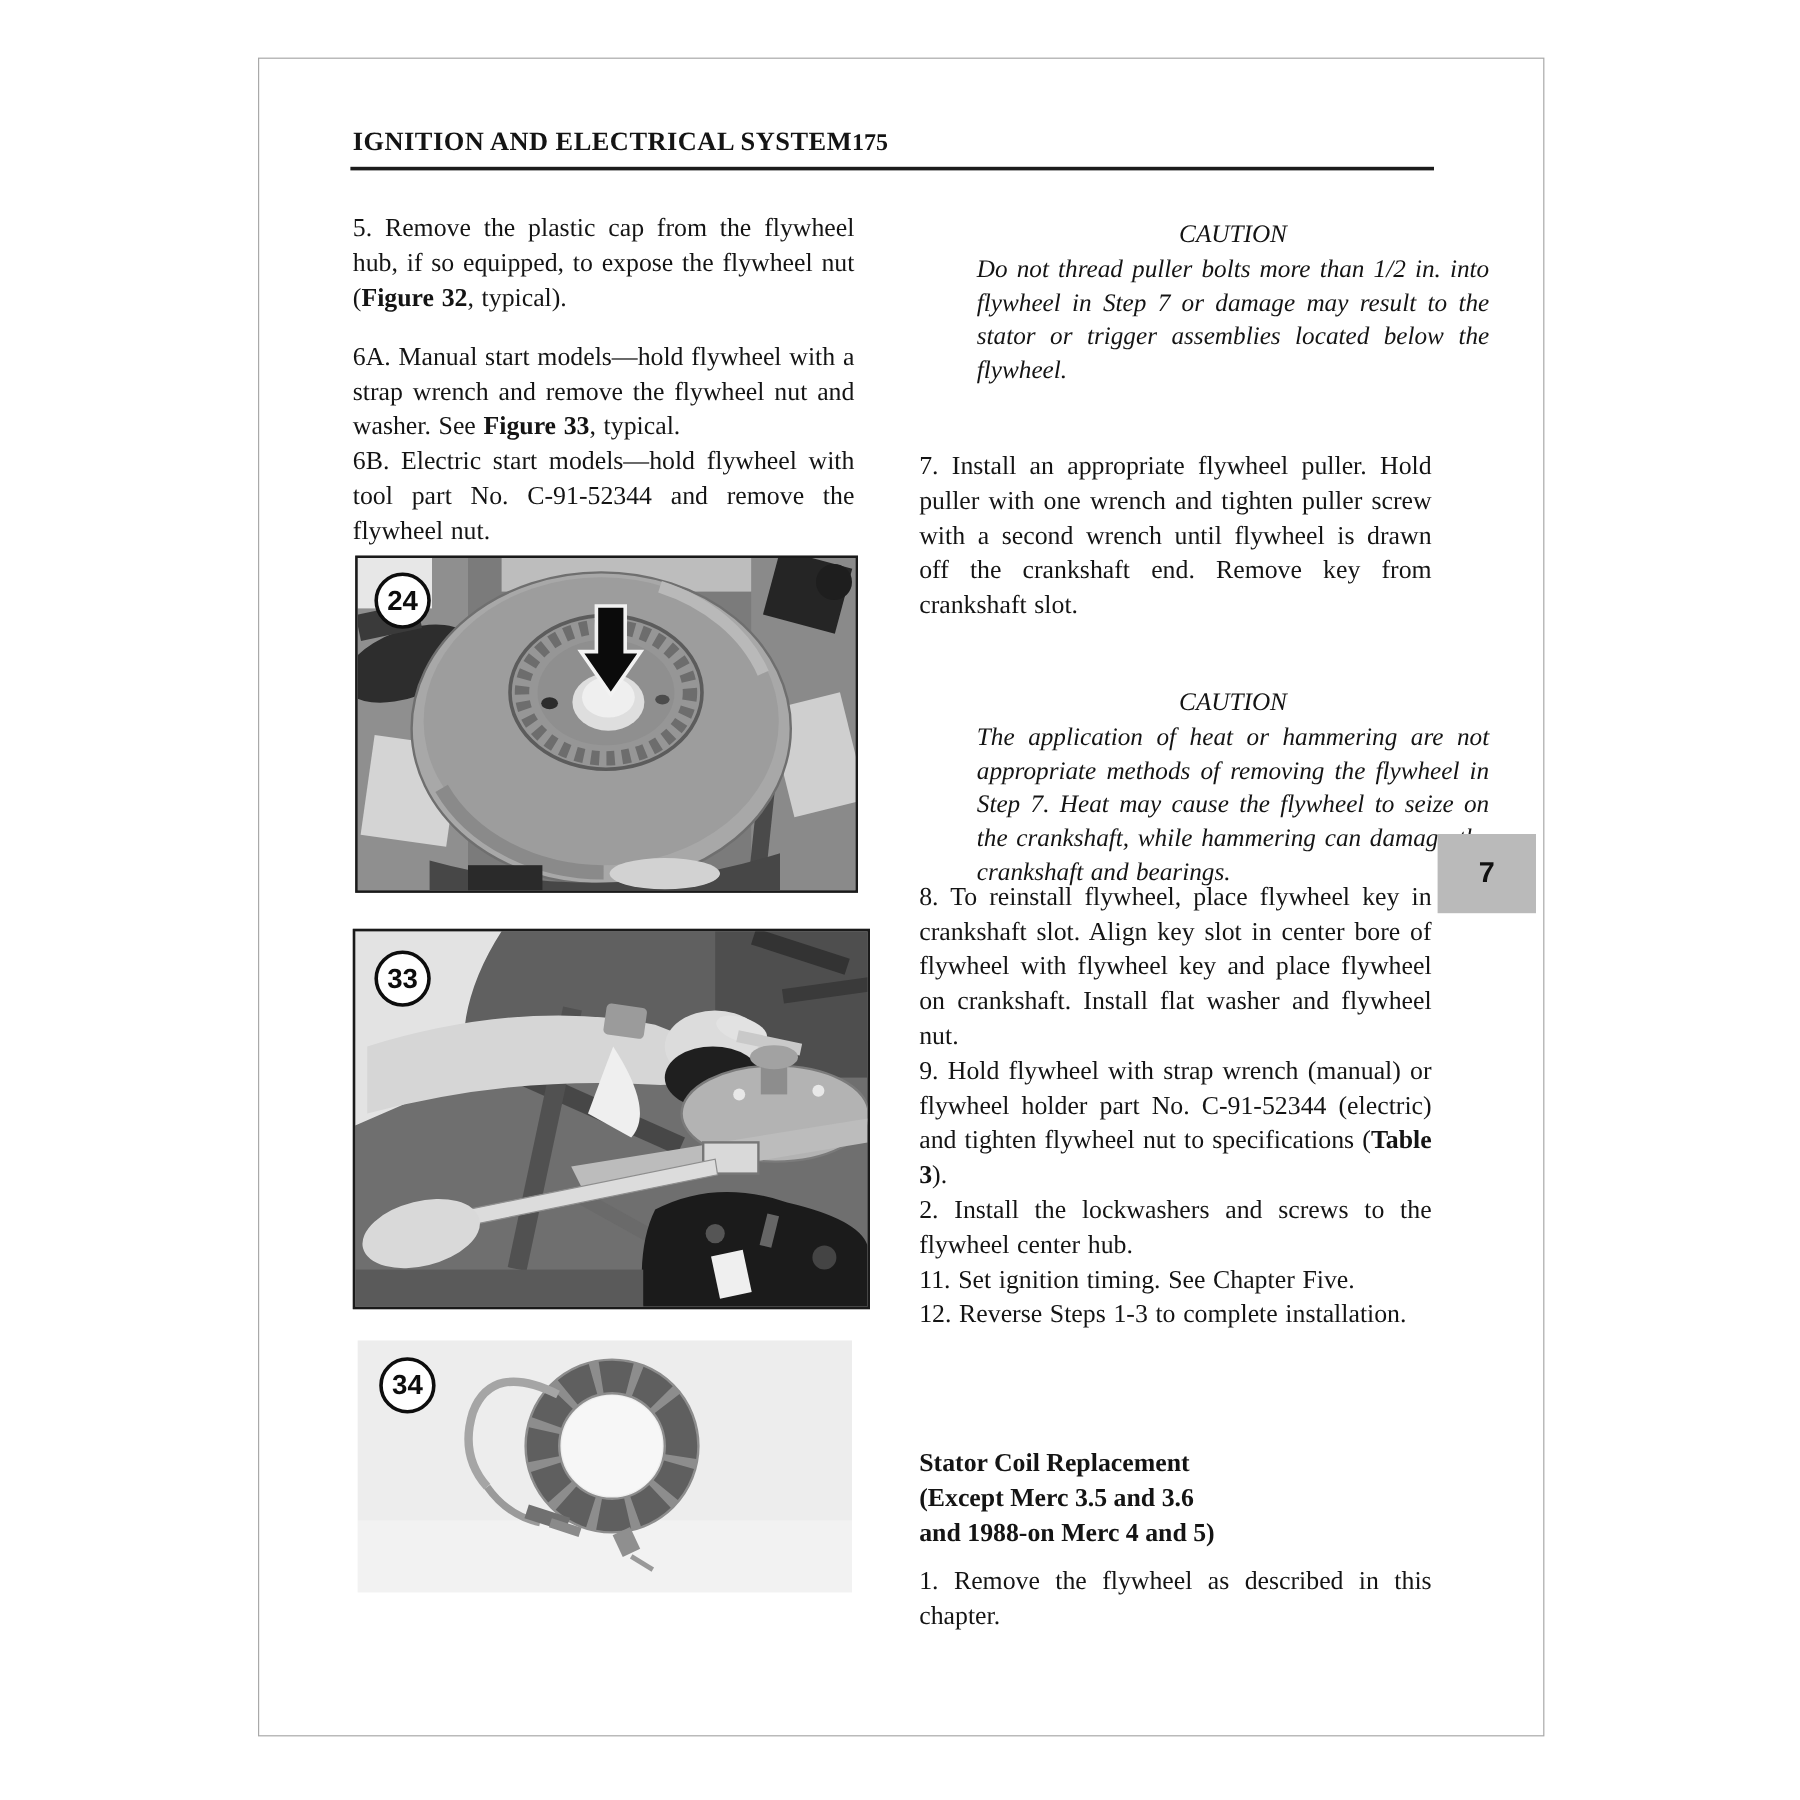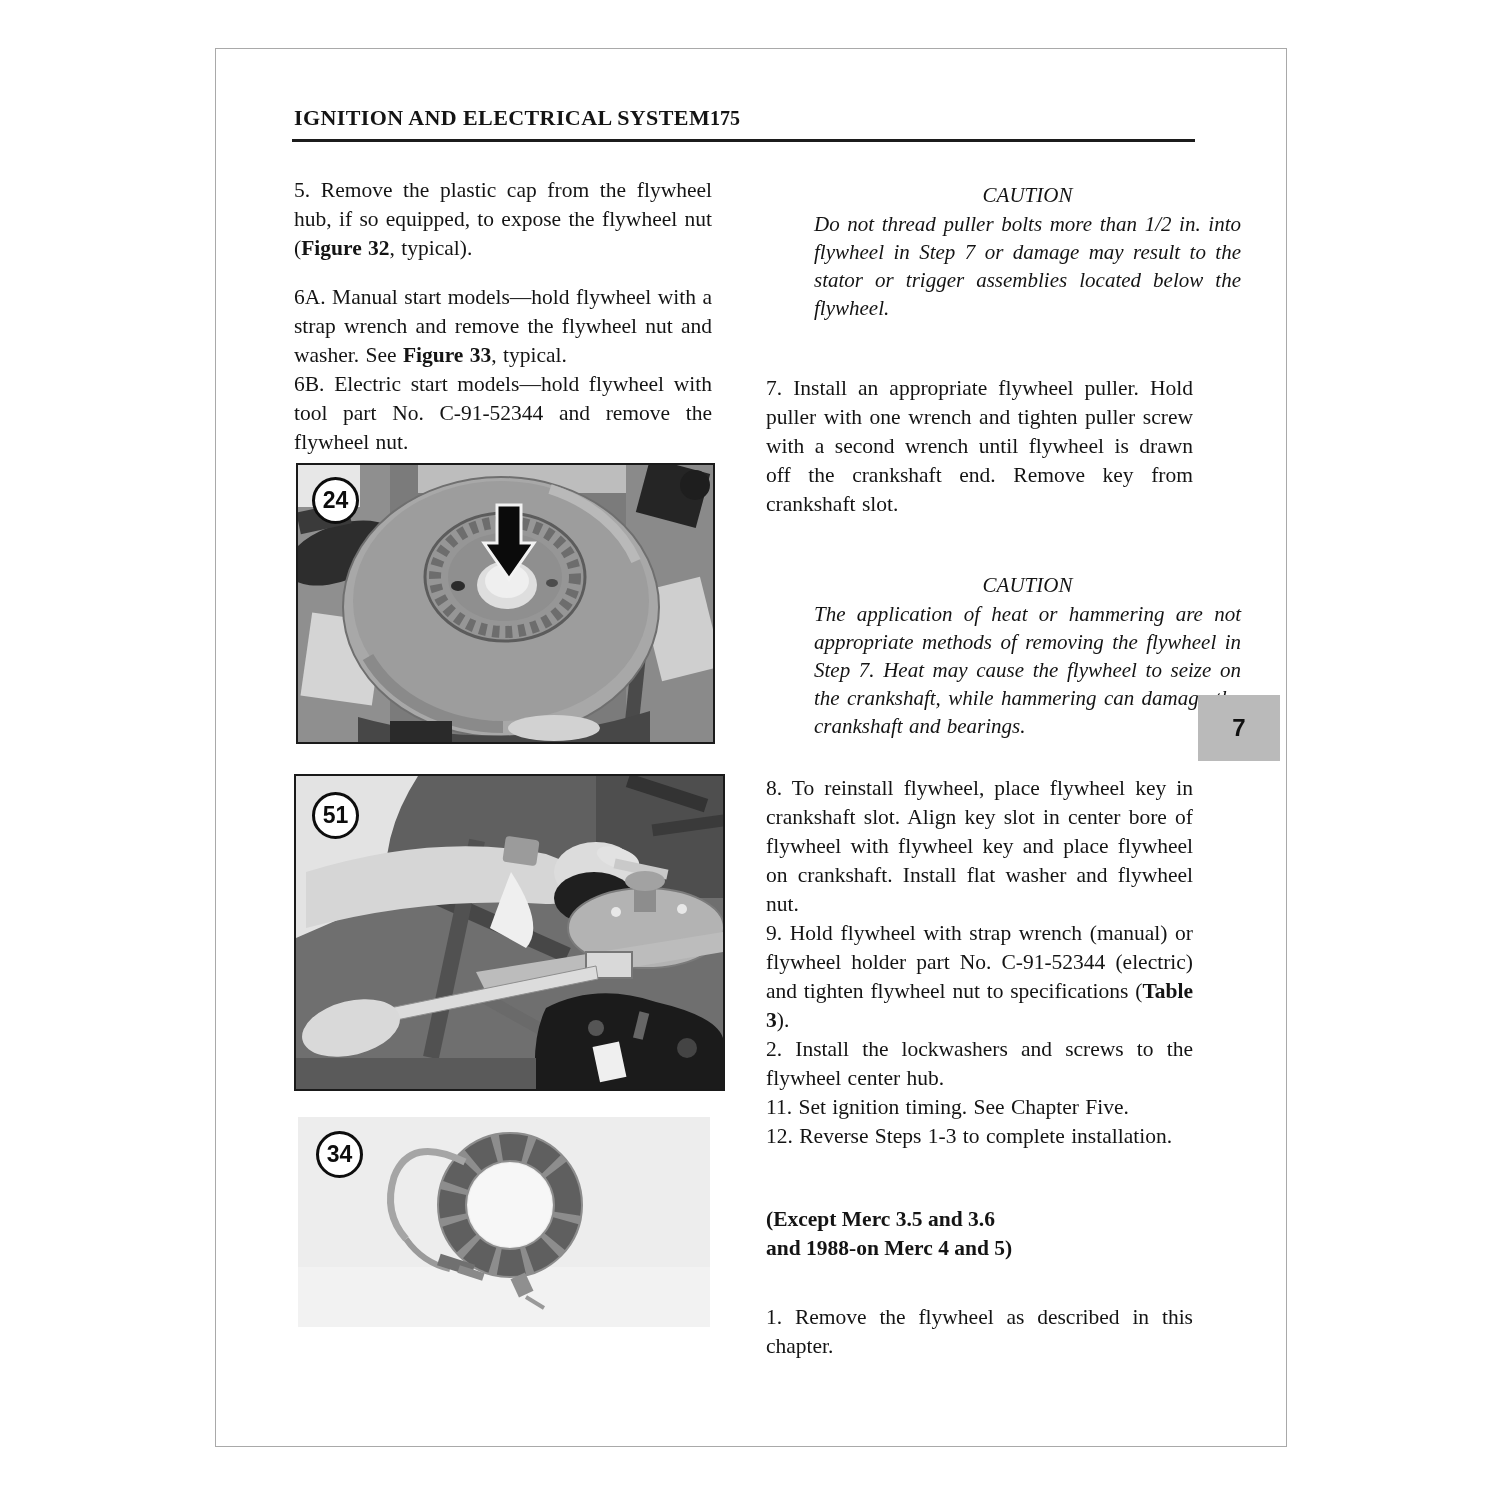--- a/index.html
+++ b/index.html
@@ -126,21 +126,21 @@
         <path d="M190,216 L262,256 L252,264 L184,226 Z" fill="#6a6a6a"></path>
         <path d="M15,248 L300,190 L302,203 L17,261 Z" fill="#dcdcdc" stroke="#8e8e8e" stroke-width="1"></path>
         <ellipse cx="55" cy="252" rx="50" ry="27" fill="#d9d9d9" transform="rotate(-14 55 252)"></ellipse>
         <path d="M250,232 Q300,206 360,226 Q420,240 427,262 L427,313 L240,313 Q235,262 250,232 Z" fill="#1b1b1b"></path>
         <circle cx="300" cy="252" r="8" fill="#555555"></circle>
         <rect x="340" y="236" width="10" height="27" fill="#666666" transform="rotate(14 345 250)"></rect>
         <circle cx="391" cy="272" r="10" fill="#444444"></circle>
         <rect x="300" y="268" width="27" height="36" fill="#efefef" transform="rotate(-12 313 286)"></rect>
         <rect x="0" y="282" width="240" height="31" fill="#5a5a5a"></rect>
       </svg>
-      <div class="badge" style="left:16px;top:16px;">51</div>
+      <div class="badge" style="left:16px;top:16px;">33</div>
     </div>
 
     <div class="fig" style="left:82px;top:1068px;width:412px;height:210px;background:#f2f2f2;">
       <svg viewBox="0 0 412 210" width="412" height="210">
         <rect width="412" height="210" fill="#f2f2f2"></rect>
         <rect x="0" y="0" width="412" height="150" fill="#ededed"></rect>
         <circle cx="212" cy="88" r="58" fill="none" stroke="#8d8d8d" stroke-width="30"></circle>
         <circle cx="212" cy="88" r="58" fill="none" stroke="#5f5f5f" stroke-width="26" stroke-dasharray="24 7" transform="rotate(-15 212 88)"></circle>
         <circle cx="212" cy="88" r="42" fill="#f7f7f7"></circle>
         <path d="M167,45 Q112,18 96,60 Q85,96 108,122" fill="none" stroke="#a5a5a5" stroke-width="7"></path>
@@ -160,29 +160,30 @@
 
     <div class="rc body-txt" style="top:325px;">
       <p>7.  Install an appropriate flywheel puller. Hold puller with one wrench and tighten puller screw with a second wrench until flywheel is drawn off the crankshaft end. Remove key from crankshaft slot.</p>
     </div>
 
     <div class="rc caution" style="top:522px;">
       <p class="c-title">CAUTION</p>
       <p class="c-body">The application of heat or hammering are not appropriate methods of removing the flywheel in Step 7. Heat may cause the flywheel to seize on the crankshaft, while hammering can damage the crankshaft and bearings.</p>
     </div>
 
-    <div class="rc body-txt" style="top:725px;">
+    <div class="rc body-txt" style="top:684px;">
       <p>8.  To reinstall flywheel, place flywheel key in crankshaft slot. Align key slot in center bore of flywheel with flywheel key and place flywheel on crankshaft. Install flat washer and flywheel nut.</p>
       <p><span>9.  Hold flywheel with strap wrench (manual) or flywheel holder part No. C-91-52344 (electric) and tighten flywheel nut to specifications (</span><b>Table 3</b><span>).</span></p>
       <p>2.  Install the lockwashers and screws to the flywheel center hub.</p>
       <p>11.  Set ignition timing. See Chapter Five.</p>
       <p>12.  Reverse Steps 1-3 to complete installation.</p>
     </div>
 
     <div class="rc sec-heading" style="top:1156px;">
+      <div>Stator Coil Replacement</div>
       <div>(Except Merc 3.5 and 3.6</div>
       <div>and 1988-on Merc 4 and 5)</div>
     </div>
 
     <div class="rc body-txt" style="top:1254px;">
       <p>1.  Remove the flywheel as described in this chapter.</p>
     </div>
 
     <div class="chapter-tab">7</div>
 

